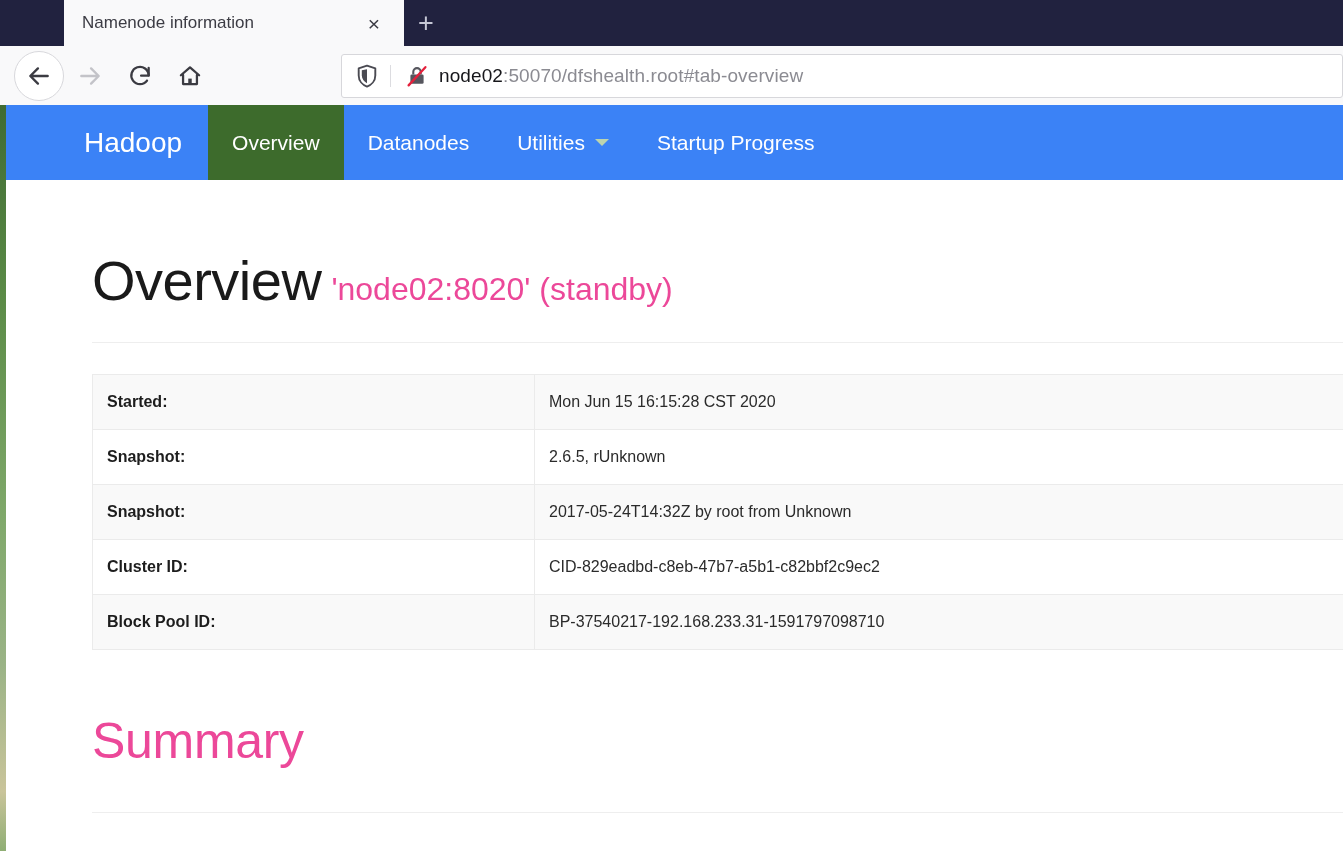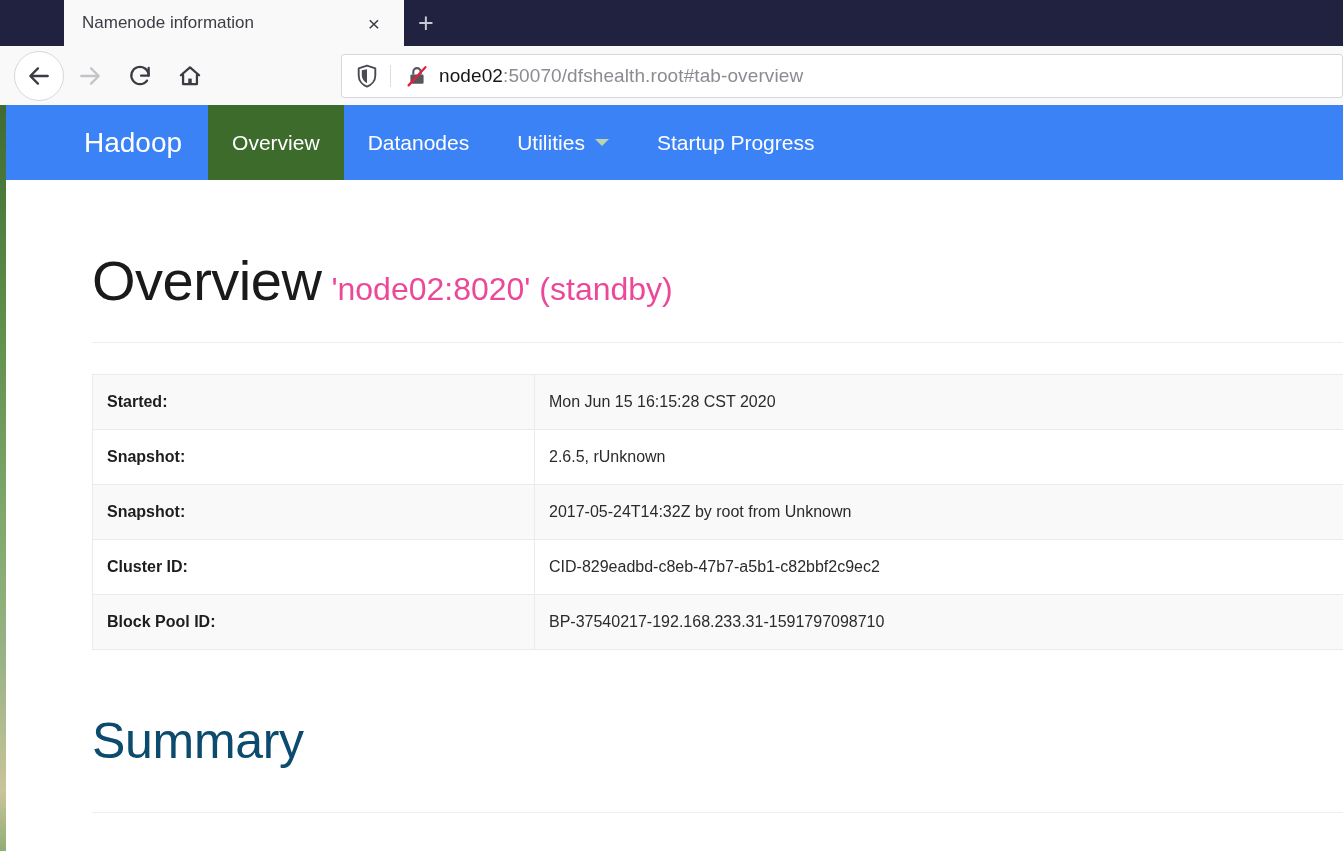--- a/index.html
+++ b/index.html
@@ -159,21 +159,21 @@
     color: #2b2b2b;
     height: 55px;
     vertical-align: middle;
   }
   #overview-table td.lbl { width: 442px; font-weight: bold; color: #1d1d1d; }
   #overview-table tr:nth-child(odd) td { background: #f9f9f9; }
   #overview-table tr:nth-child(even) td { background: #ffffff; }
 
   #summary-heading {
     margin: 0; padding-top: 62px;
-    font-size: 50px; font-weight: normal; color: #0c4a6e;
+    font-size: 50px; font-weight: normal; color: #ec4899;
     letter-spacing: -0.3px;
   }
   #summary-rule {
     margin: 42px 0 0 0; border: 0;
     border-top: 1px solid #eeeeee;
     width: 1251px;
   }
 </style>
 </head>
 <body>

